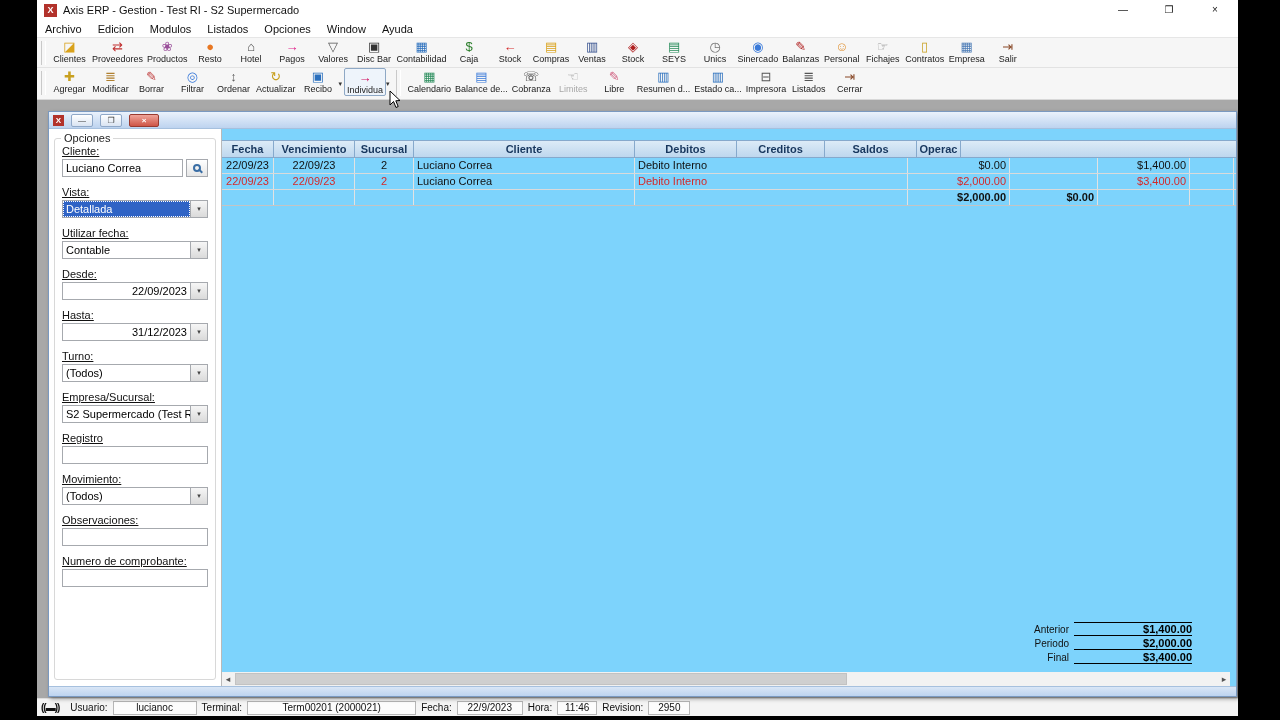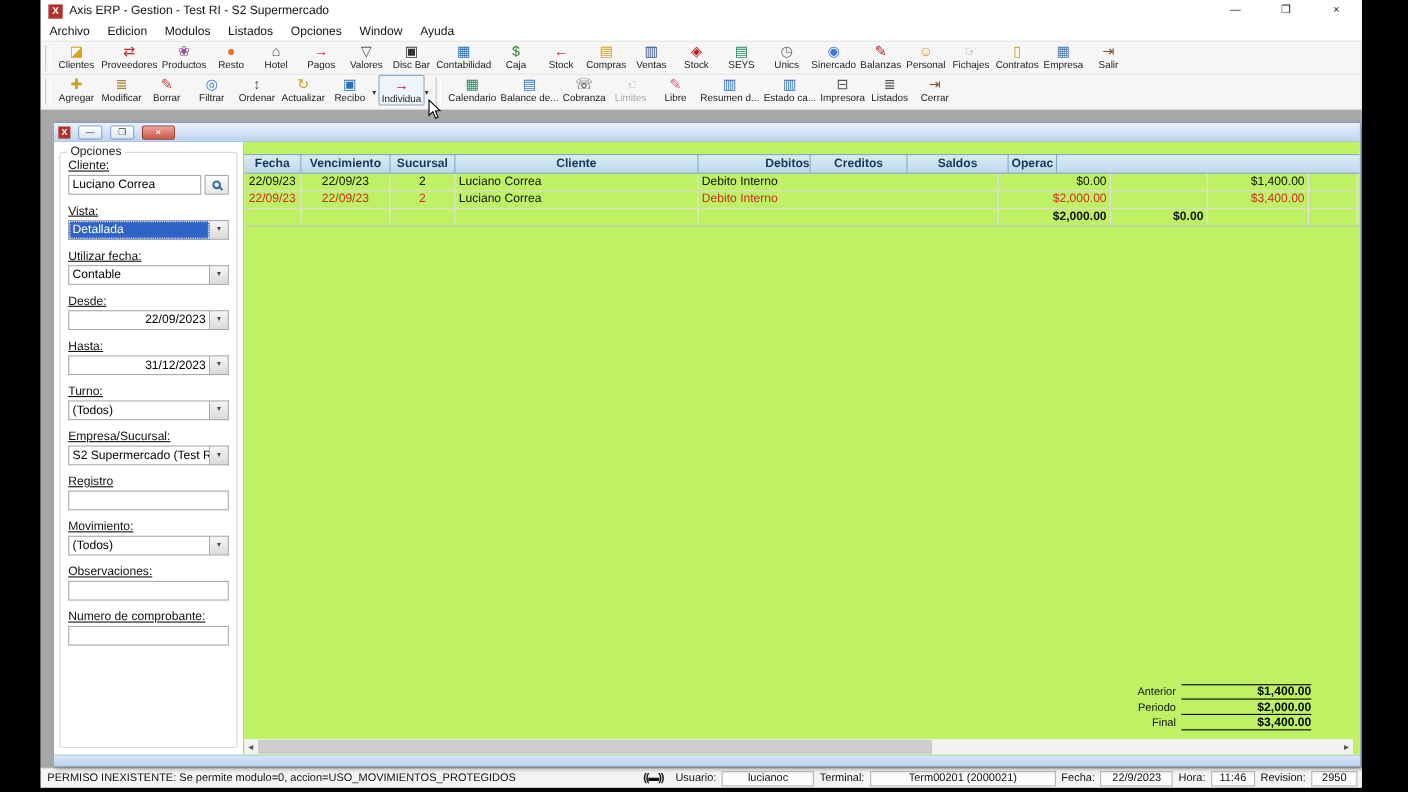--- a/index.html
+++ b/index.html
@@ -68,21 +68,21 @@
              background:linear-gradient(#f6f6f6,#dadada); text-align:center;
              font-size:7px; line-height:16px; color:#444; }
   .searchbtn { width:22px; margin-left:3px; border:1px solid #a6a9ae;
                background:linear-gradient(#ffffff,#e6e6e6); display:flex;
                align-items:center; justify-content:center; }
   .mag { width:8px; height:8px; border:2px solid #3a6ea5; border-radius:50%; position:relative; }
   .mag::after { content:""; position:absolute; width:5px; height:2px; background:#3a6ea5;
                 transform:rotate(45deg); right:-4px; bottom:-2px; }
 
   
-  .tablearea { flex:1; position:relative; padding-top:11px; overflow:hidden; background:#bef264; }
+  .tablearea { flex:1; position:relative; padding-top:11px; overflow:hidden; background:#7dd3fc; }
   .thead { display:flex; height:18px; background:linear-gradient(#dcebf7,#bed7ee);
            border-top:1px solid #86a9cc; border-bottom:1px solid #86a9cc; }
   .th { font-weight:bold; color:#17365d; font-size:11px; text-align:center; line-height:16px;
         border-right:1px solid #86a9cc; overflow:hidden; white-space:nowrap; flex:0 0 auto; }
   .trow { display:flex; height:16px; border-bottom:1px solid #dadada; }
   .td { font-size:11px; line-height:15px; padding:0 3px; border-right:1px solid #e2e2e2;
         overflow:hidden; white-space:nowrap; flex:0 0 auto; color:#111; }
   .td.red { color:#d42a2a; }
   .trow.totals .td { font-weight:bold; }
   .trow.totals { border-bottom:1px solid #c4c4c4; }
@@ -261,21 +261,21 @@
                 </div>
             </div>
           </div>
 
           <div class="tablearea">
             <div class="thead">
                 <div class="th" style="width: 52px;">Fecha</div>
                 <div class="th" style="width: 81px; text-align: center;">Vencimiento</div>
                 <div class="th" style="width: 59px;">Sucursal</div>
                 <div class="th" style="width: 221px;">Cliente</div>
-                <div class="th" style="width: 102px; text-align: right;">Debitos</div>
+                <div class="th" style="width: 102px;">Debitos</div>
                 <div class="th" style="width: 88px;">Creditos</div>
                 <div class="th" style="width: 92px;">Saldos</div>
                 <div class="th" style="width: 44px;">Operac</div>
               </div>
             <div>
                 <div class="trow">
                   <div class="td" style="width: 52px; text-align: center;">22/09/23</div>
                   <div class="td" style="width: 81px; text-align: center;">22/09/23</div>
                   <div class="td" style="width: 59px; text-align: center;">2</div>
                   <div class="td" style="width: 221px; text-align: left;">Luciano Correa</div>
@@ -331,21 +331,20 @@
               <span class="harrow">▸</span>
             </div>
           </div>
         </div>
 
         <div class="cbottom"></div>
       </div>
     </div>
 
     <div class="statusbar">
-      <span class="sb-msg">PERMISO INEXISTENTE: Se permite modulo=0, accion=USO_MOVIMIENTOS_PROTEGIDOS</span>
       <span class="neticon">((▬))</span>
       <span style="display:flex;align-items:center;gap:3px;">
           <span class="sb-label">Usuario:</span>
           <span class="sb-box" style="width: 84px;">lucianoc</span>
           <span class="sb-label">Terminal:</span>
           <span class="sb-box" style="width: 169px;">Term00201 (2000021)</span>
           <span class="sb-label">Fecha:</span>
           <span class="sb-box" style="width: 66px;">22/9/2023</span>
           <span class="sb-label">Hora:</span>
           <span class="sb-box" style="width: 40px;">11:46</span>

